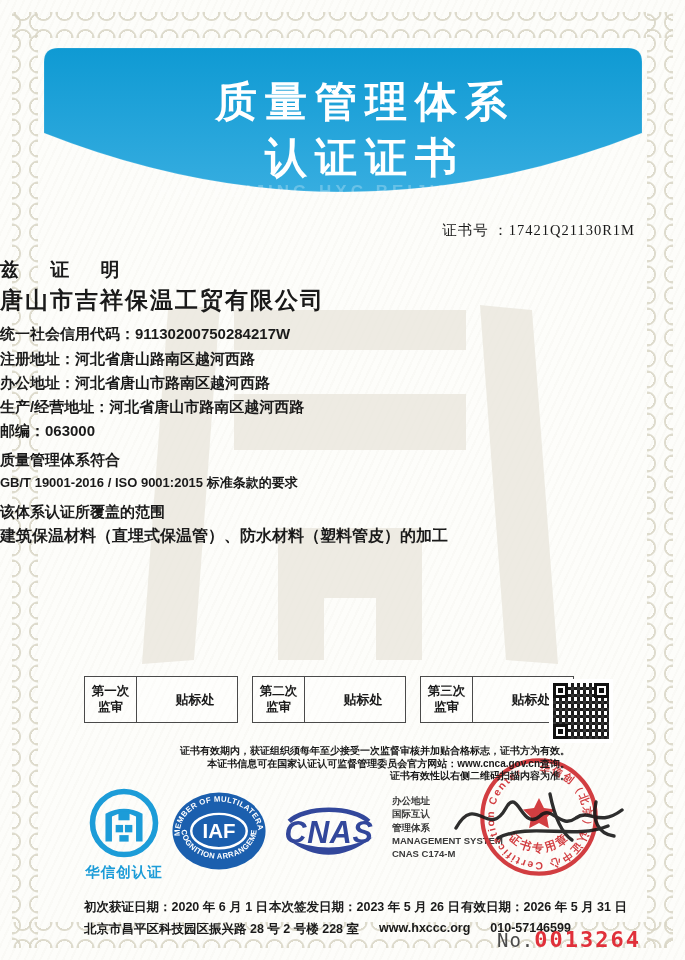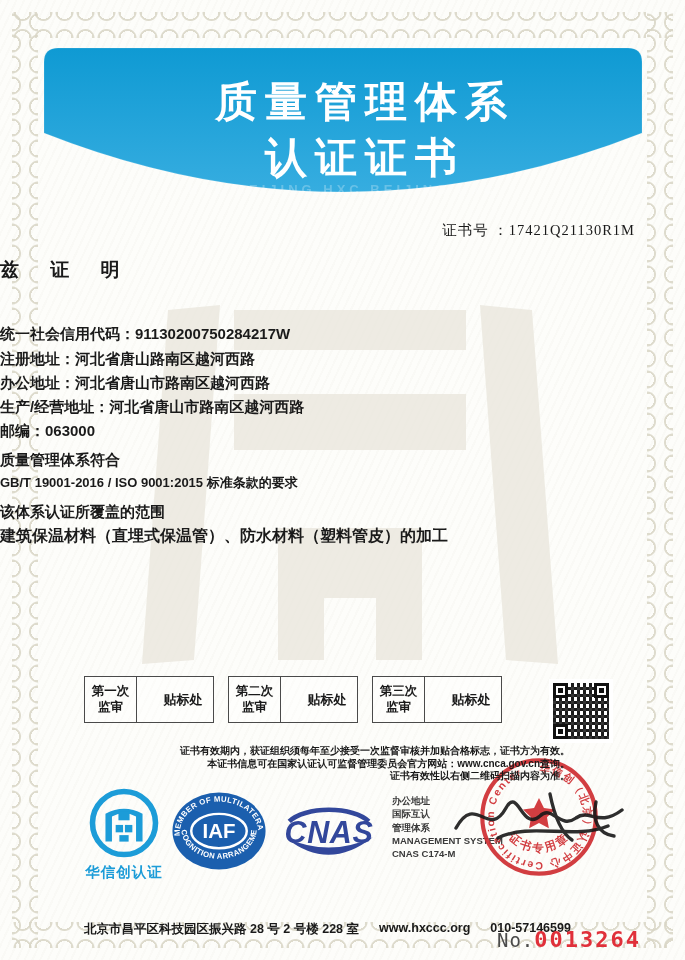--- a/index.html
+++ b/index.html
@@ -27,40 +27,40 @@
   .lace.left { left:12px; } .lace.right { right:12px; }
 
   
   .watermark { position:absolute; left:140px; top:298px; z-index:1; opacity:.75; }
 
   
   .header { position:absolute; left:44px; top:48px; width:598px; height:150px; z-index:3; }
   .header svg { position:absolute; left:0; top:0; }
   .hline { position:absolute; left:0; right:0; text-align:center; color:#fff; font-weight:800; font-size:42px; letter-spacing:8px;padding-left:44px; }
   .hline1 { top:26px; } .hline2 { top:82px; }
-  .hwm { position:absolute; left:0; right:0; top:134px; text-align:center; color:rgba(255,255,255,.26); font-size:13px; font-weight:700; letter-spacing:4px; }
+  .hwm { position:absolute; left:0; right:0; top:134px; text-align:center; color:rgba(255,255,255,.26); font-size:17px; font-weight:700; letter-spacing:4px; }
 
   
   .cline { position:absolute; left:0; right:0; z-index:4; }
   .certno { position:absolute; right:50px; top:221px; z-index:4; font-family:"Liberation Serif",serif; font-size:14.5px; letter-spacing:1px; }
   .certify   { top:257px; font-size:19px; letter-spacing:13px; font-weight:700; }
   .company   { top:285px; font-size:23px; font-weight:700; letter-spacing:2px; }
   .credit    { top:325px; font-size:15px; font-weight:700; }
   .regaddr   { top:350px; font-size:15px; font-weight:700; }
   .offaddr   { top:374px; font-size:15px; font-weight:700; }
   .prodaddr  { top:398px; font-size:15px; font-weight:700; }
   .postcode  { top:422px; font-size:15px; font-weight:700; }
   .conform   { top:451px; font-size:15px; font-weight:700; }
   .standard  { top:474px; font-size:13px; font-weight:800; }
   .scopehead { top:503px; font-size:15px; font-weight:700; }
   .scope     { top:526px; font-size:16px; font-weight:700; }
 
   
   .stable { position:absolute; left:84px; top:676px; display:flex; gap:14px; z-index:4; }
-  .sbox { width:130px; height:47px; border:1.5px solid #4a4a4a; display:flex; background:rgba(255,255,255,.4);gap:16px; }
+  .sbox { width:154px; height:47px; border:1.5px solid #4a4a4a; display:flex; background:rgba(255,255,255,.4);gap:16px; }
   .slabel { width:52px; border-right:1.5px solid #4a4a4a; display:flex; align-items:center; justify-content:center;
             font-size:12.5px; font-weight:600; white-space:pre-line; text-align:center; line-height:1.25; }
   .scell { flex:1; display:flex; align-items:center; justify-content:center; font-size:13px; font-weight:600;text-align:right; }
 
   
   .qr { position:absolute; left:549px; top:679px; width:64px; height:64px; background:#fff; padding:4px; z-index:4; }
   .qr-noise { width:100%; height:100%; position:relative;
     background-image:
       repeating-linear-gradient(90deg, #1c1c1c 0 3px, transparent 3px 6px),
       repeating-linear-gradient(0deg, #1c1c1c 0 3px, transparent 3px 7px);
@@ -121,20 +121,21 @@
     <div class="hline hline1">质量管理体系</div>
     <div class="hline hline2">认证证书</div>
     <div class="hwm">HXC BEIJING HXC BEIJING HXC</div>
   </div>
 
   <div class="certno">
     <span>证书号 ：</span><span>17421Q21130R1M</span>
   </div>
 
   <div class="cline certify">兹 证 明</div>
+  <div class="cline company">唐山市吉祥保温工贸有限公司</div>
   <div class="cline credit">统一社会信用代码：91130200750284217W</div>
   <div class="cline regaddr">注册地址：河北省唐山路南区越河西路</div>
   <div class="cline offaddr">办公地址：河北省唐山市路南区越河西路</div>
   <div class="cline prodaddr">生产/经营地址：河北省唐山市路南区越河西路</div>
   <div class="cline postcode">邮编：063000</div>
   <div class="cline conform">质量管理体系符合</div>
   <div class="cline standard">GB/T 19001-2016 / ISO 9001:2015 标准条款的要求</div>
   <div class="cline scopehead">该体系认证所覆盖的范围</div>
   <div class="cline scope">建筑保温材料（直埋式保温管）、防水材料（塑料管皮）的加工</div>
 
@@ -237,20 +238,25 @@
 
   <svg class="signature" width="200" height="88" viewBox="0 0 200 88">
     <g fill="none" stroke="#181818" stroke-width="3.4" stroke-linecap="round" opacity="0.9">
       <path d="M10,52 C30,16 42,64 60,32 C72,10 76,56 94,40 C106,28 114,54 130,42 C144,32 152,52 176,34"></path>
       <path d="M52,62 C84,46 128,64 162,50"></path>
       <path d="M104,18 C108,38 114,56 126,64"></path>
       <path d="M150,26 C146,44 152,58 168,60"></path>
     </g>
   </svg>
 
+  <div class="dates">
+    <span>初次获证日期：2020 年 6 月 1 日</span>
+    <span>本次签发日期：2023 年 5 月 26 日</span>
+    <span>有效日期：2026 年 5 月 31 日</span>
+  </div>
 
   <div class="addr-row">
     <span>北京市昌平区科技园区振兴路 28 号 2 号楼 228 室</span>
     <span>www.hxccc.org</span>
     <span>010-57146599</span>
   </div>
 
   <div class="serial">
     <span class="pfx">No.</span><span class="num">0013264</span>
   </div>

